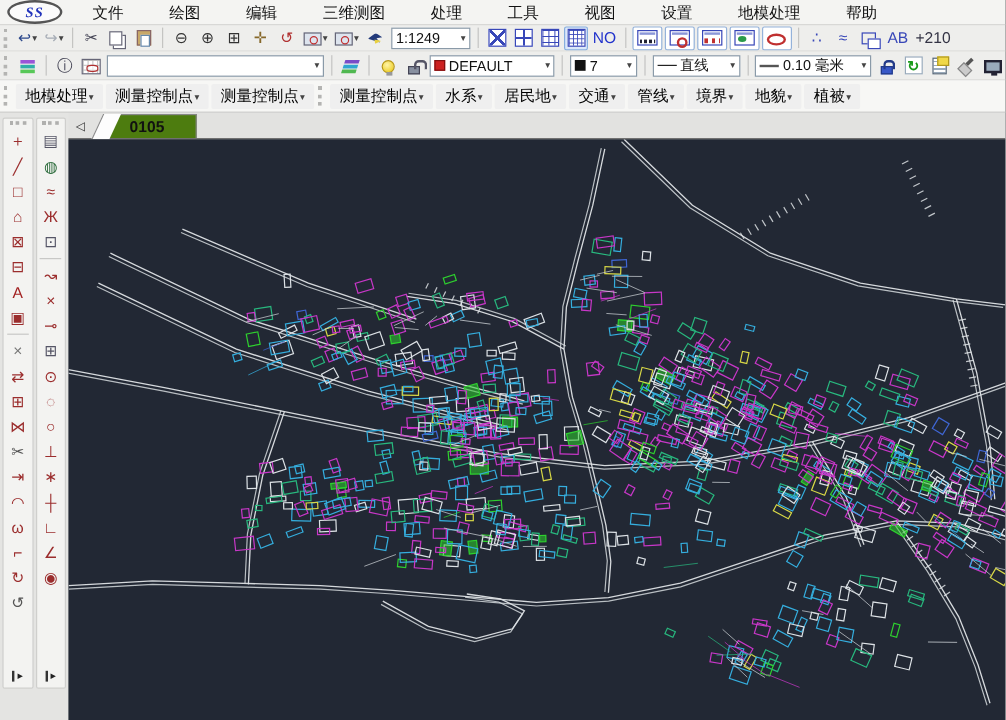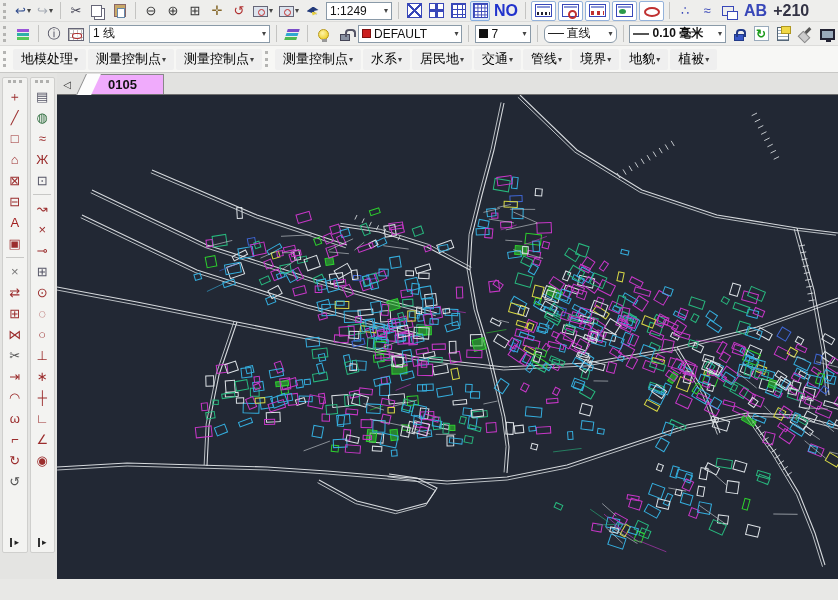--- a/index.html
+++ b/index.html
@@ -21,21 +21,21 @@
   .row1{height:22px;background:#eeeeec;border-bottom:1px solid #dcdcda;padding-left:1px;}
   .row2{height:24px;background:#eeeeec;border-bottom:1px solid #dcdcda;padding-left:1px;}
   .row3{height:27px;background:#f7f7f5;border-bottom:1px solid #c8c8c6;padding-left:1px;}
   .grip{width:5px;height:16px;border-left:3px dotted #b4b4b2;margin:0 4px 0 2px;}
   .sep{width:1px;height:17px;background:#c4c4c2;margin:0 4px;}
   .tb-btn{display:inline-flex;align-items:center;justify-content:center;height:20px;min-width:20px;
           border:1px solid transparent;border-radius:2px;background:transparent;padding:0 1px;margin:0 1px;}
   .tb-btn.pressed{background:#dce8fa;border-color:#86aede;}
   .tb-btn.boxed{background:#fff;border-color:#94b2da;width:25px;height:20px;}
   .glyph{font-size:13px;line-height:1;}
-  .tc{font-size:16px;font-weight:bold;line-height:1;}
+  .tc{font-size:13px;font-weight:normal;line-height:1;}
   .caret{font-size:8px;color:#444;margin-left:1px;}
   .combo{display:inline-flex;align-items:center;background:#fff;border:1px solid #8a9aa8;
          height:18px;padding:0 3px;font-size:12px;margin:0 2px;}
   .combo .cval{overflow:hidden;white-space:nowrap;flex:1;}
   .combo .caret{margin-left:auto;padding-left:3px;}
   
   .ic{display:inline-block;position:relative;width:16px;height:16px;}
   .ic-copy{width:11px;height:12px;border:1px solid #667;background:#fff;margin:1px 4px 1px 1px;
            box-shadow:3px 3px 0 -1px #fff,3px 3px 0 0 #667;}
   .ic-paste{width:12px;height:13px;background:#c8a868;border:1px solid #866;}
@@ -113,32 +113,49 @@
   .vt-btn{width:22px;height:21px;display:flex;align-items:center;justify-content:center;
           font-size:13px;color:#9b2d2d;border:1px solid transparent;border-radius:2px;background:transparent;padding:0;}
   .vsep{width:18px;height:1px;background:#c8c8c6;margin:3px 0;}
   .voverflow{margin-top:auto;margin-bottom:3px;width:20px;height:13px;font-size:9px;color:#222;
              display:flex;align-items:center;justify-content:center;border:1px solid transparent;background:transparent;padding:0;}
   .voverflow span{border-left:2px solid #333;padding-left:2px;line-height:1;}
   
   .main{flex:1;display:flex;flex-direction:column;min-width:0;}
   .tabbar{height:22px;background:#e2e2e0;border-bottom:1px solid #707070;display:flex;align-items:flex-end;padding-left:2px;}
   .tab-scroll{width:16px;height:18px;border:none;background:transparent;font-size:10px;color:#333;padding:0;margin-bottom:1px;}
-  .tab{position:relative;height:20px;background:#f0abfc;border:1px solid #888;border-bottom:none;
+  .tab{position:relative;height:20px;background:#4d7c0f;border:1px solid #888;border-bottom:none;
        padding:0 26px 0 20px;display:flex;align-items:center;font-size:13px;font-weight:bold;margin-left:12px;}
   .tab::before{content:"";position:absolute;left:-7px;bottom:-1px;width:14px;height:21px;background:#fdfdfd;
                border-left:1px solid #888;transform:skewX(-25deg);}
   .canvas{flex:1;position:relative;overflow:hidden;}
   .canvas svg{display:block;width:100%;height:100%;}
 </style>
 </head>
 <body>
 
 <div class="app">
 
+  <div class="menubar">
+    <div class="logo">
+      <span>SS</span>
+    </div>
+    <nav class="menu-items" id="menu-items">
+        <div class="menu-item">文件</div>
+        <div class="menu-item">绘图</div>
+        <div class="menu-item">编辑</div>
+        <div class="menu-item">三维测图</div>
+        <div class="menu-item">处理</div>
+        <div class="menu-item">工具</div>
+        <div class="menu-item">视图</div>
+        <div class="menu-item">设置</div>
+        <div class="menu-item">地模处理</div>
+        <div class="menu-item">帮助</div>
+      </nav>
+  </div>
 
   <div class="toolbar row1" id="toolbar-std">
       <div class="grip"></div>
       <button class="tb-btn">
         <span class="glyph" style="color: rgb(46, 74, 140);">↩</span>
         <span class="caret">▾</span>
       </button>
       <button class="tb-btn">
         <span class="glyph" style="color: rgb(167, 173, 182);">↪</span>
         <span class="caret">▾</span>
@@ -239,21 +256,20 @@
         <span class="ic ic-layers"></span>
       </button>
       <div class="sep"></div>
       <button class="tb-btn">
         <span class="glyph" style="color: rgb(68, 68, 85);">ⓘ</span>
       </button>
       <button class="tb-btn">
         <span class="ic ic-layerprops"></span>
       </button>
       <div class="combo" style="width: 184px;">
-        <span class="cval">1 线</span>
         <span class="caret">▾</span>
       </div>
       <div class="sep"></div>
       <button class="tb-btn">
         <span class="ic ic-stack2"></span>
       </button>
       <div class="sep"></div>
       <button class="tb-btn">
         <span class="ic ic-bulb"></span>
       </button>
@@ -265,27 +281,27 @@
         <span class="cval">DEFAULT</span>
         <span class="caret">▾</span>
       </div>
       <div class="sep"></div>
       <div class="combo" style="width: 56px;">
         <span class="lead-blacksq"></span>
         <span class="cval">7</span>
         <span class="caret">▾</span>
       </div>
       <div class="sep"></div>
-      <div class="combo" style="width: 74px; border-radius: 6px;">
+      <div class="combo" style="width: 74px;">
         <span class="lead-thinline"></span>
         <span class="cval">直线</span>
         <span class="caret">▾</span>
       </div>
       <div class="sep"></div>
-      <div class="combo" style="width: 98px; font-weight: bold;">
+      <div class="combo" style="width: 98px;">
         <span class="lead-thickline"></span>
         <span class="cval">0.10 毫米</span>
         <span class="caret">▾</span>
       </div>
       <button class="tb-btn">
         <span class="ic ic-lockblue"></span>
       </button>
       <button class="tb-btn">
         <span class="ic-refresh">↻</span>
       </button>

